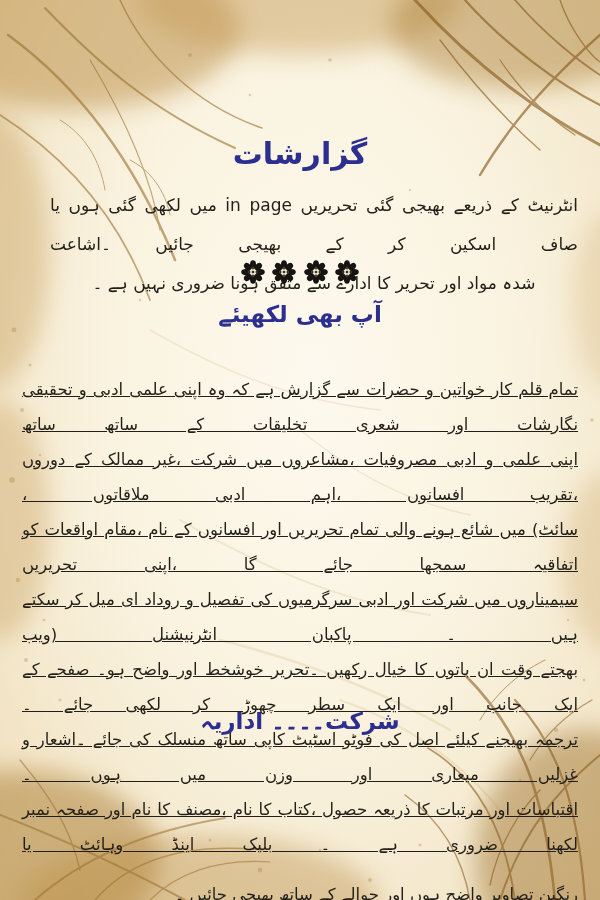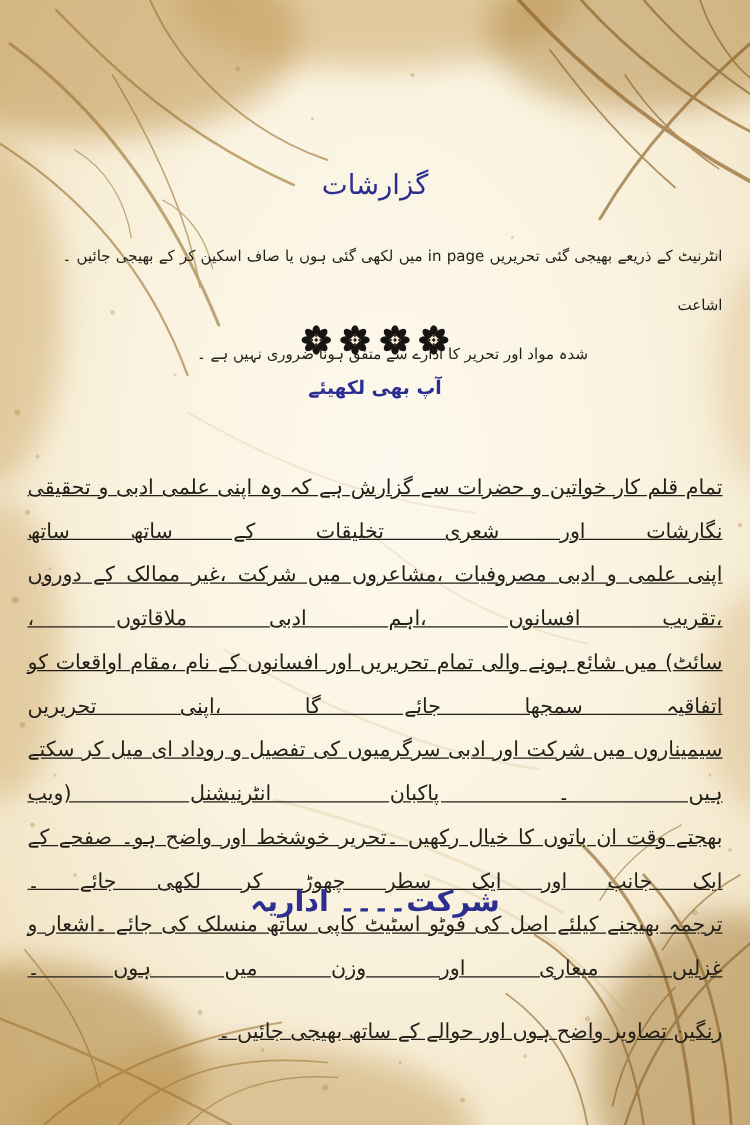--- a/index.html
+++ b/index.html
@@ -19,42 +19,42 @@
     position: absolute; inset: 0;
     width: 100%; height: 100%;
     z-index: 0;
   }
   .content {
     position: absolute; inset: 0; z-index: 2;
   }
   .title {
     position: absolute; top: 136px; left: 0; right: 0;
     text-align: center;
-    font-size: 22px; font-weight: 400;
+    font-size: 30px; font-weight: 700;
     color: #2c2e90;
     direction: rtl;
   }
   .intro {
     position: absolute; top: 186px; left: 22px; right: 22px;
     direction: rtl;
     color: #221f18;
-    font-size: 12px; line-height: 39px; margin-left: 28px;
+    font-size: 17px; line-height: 39px; margin-left: 28px;
   }
   .intro .line-justify { text-align: justify; text-align-last: justify; }
   .intro .line-center  { text-align: center; }
   .ornament-row {
     position: absolute; top: 260px; left: 0; right: 0;
     text-align: center;
     line-height: 0;
   }
   .ornament-row svg { width: 24px; height: 24px; margin: 0 1px; vertical-align: middle; }
   .subtitle {
     position: absolute; top: 301px; left: 0; right: 0;
     text-align: center;
-    font-size: 15px; font-weight: 700;
+    font-size: 23px; font-weight: 700;
     color: #2c2e90;
     direction: rtl;
   }
   .body-text {
     position: absolute; top: 372px; left: 22px; right: 22px;
     direction: rtl;
     color: #221f18;
     font-size: 16.5px; line-height: 35px; text-decoration: underline;
   }
   .body-line { text-align: justify; text-align-last: justify; }
@@ -220,19 +220,20 @@
 
     <div class="subtitle">آپ بھی لکھیئے</div>
 
     <div class="body-text">
       <div class="body-line">تمام قلم کار خواتین و حضرات سے گزارش ہے کہ وہ اپنی علمی ادبی و تحقیقی نگارشات اور شعری تخلیقات کے ساتھ ساتھ</div>
       <div class="body-line">اپنی علمی و ادبی مصروفیات ،مشاعروں میں شرکت ،غیر ممالک کے دوروں ،تقریب افسانوں ،اہم ادبی ملاقاتوں ،</div>
       <div class="body-line">سائٹ) میں شائع ہونے والی تمام تحریریں اور افسانوں کے نام ،مقام اواقعات کو اتفاقیہ سمجھا جائے گا ،اپنی تحریریں</div>
       <div class="body-line">سیمیناروں میں شرکت اور ادبی سرگرمیوں کی تفصیل و روداد ای میل کر سکتے ہیں ۔   پاکبان انٹرنیشنل (ویب</div>
       <div class="body-line">بھجتے وقت ان باتوں کا خیال رکھیں ۔تحریر خوشخط اور واضح ہو۔ صفحے کے ایک جانب اور ایک سطر چھوڑ کر لکھی جائے ۔</div>
       <div class="body-line">ترجمہ بھیجنے کیلئے اصل کی فوٹو اسٹیٹ کاپی ساتھ منسلک کی جائے ۔اشعار و غزلیں میعاری اور وزن میں ہوں ۔</div>
+      <div class="body-line">اقتباسات اور مرتبات کا ذریعہ حصول ،کتاب کا نام ،مصنف کا نام اور صفحہ نمبر لکھنا ضروری ہے ۔ بلیک اینڈ وہائٹ یا</div>
       <div class="body-line last">رنگین تصاویر واضح ہوں اور حوالے کے ساتھ بھیجی جائیں ۔</div>
     </div>
 
     <div class="closing">شرکت۔۔۔۔ اداریہ</div>
 
   </div>
 </div>
 
 </body></html>

